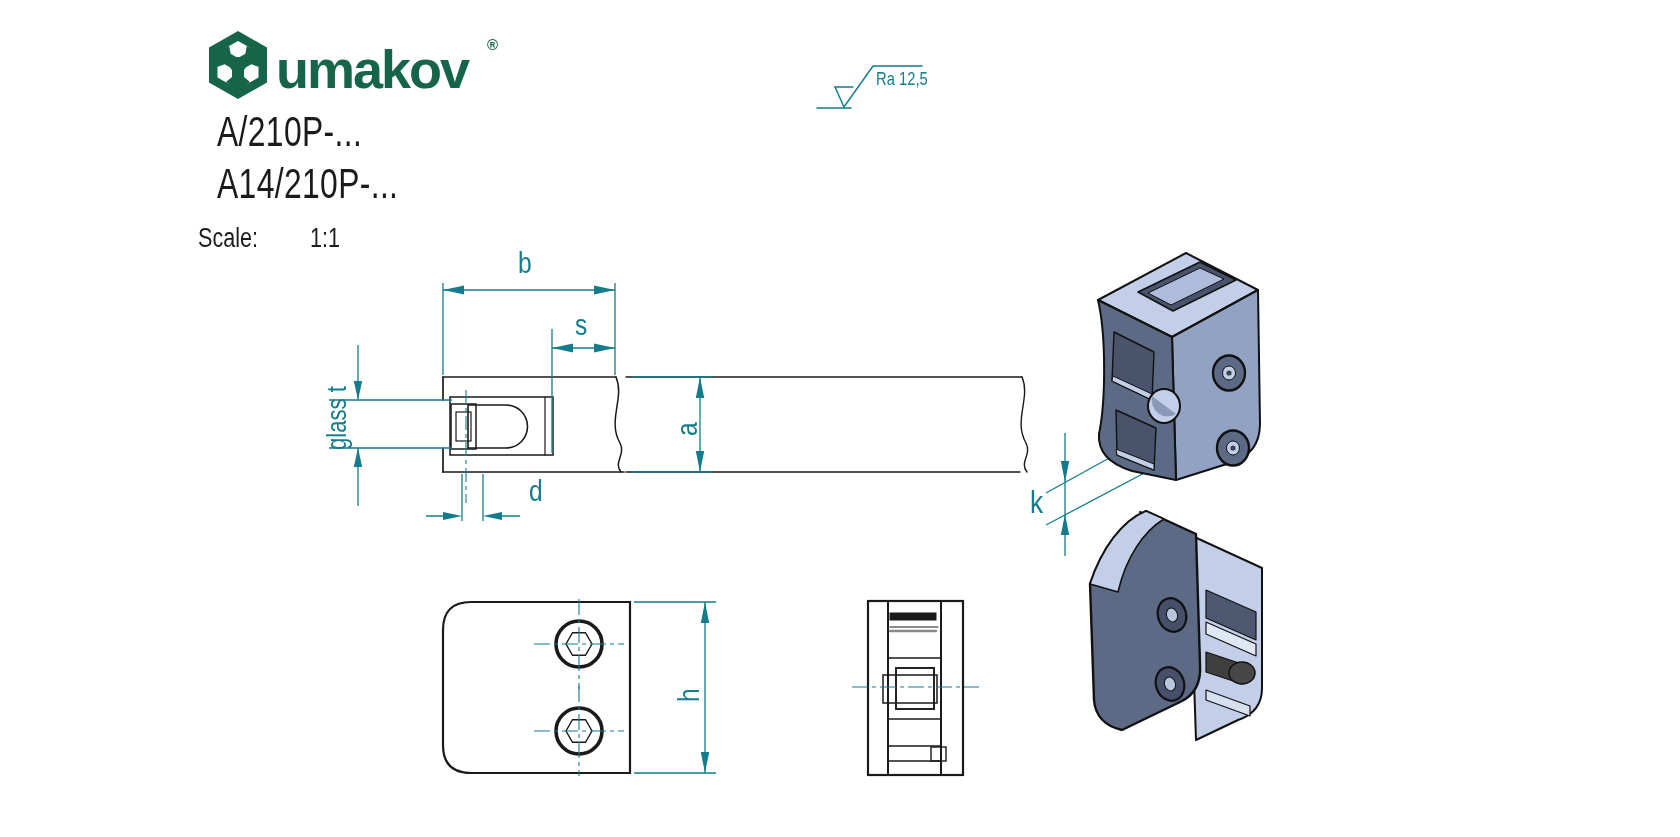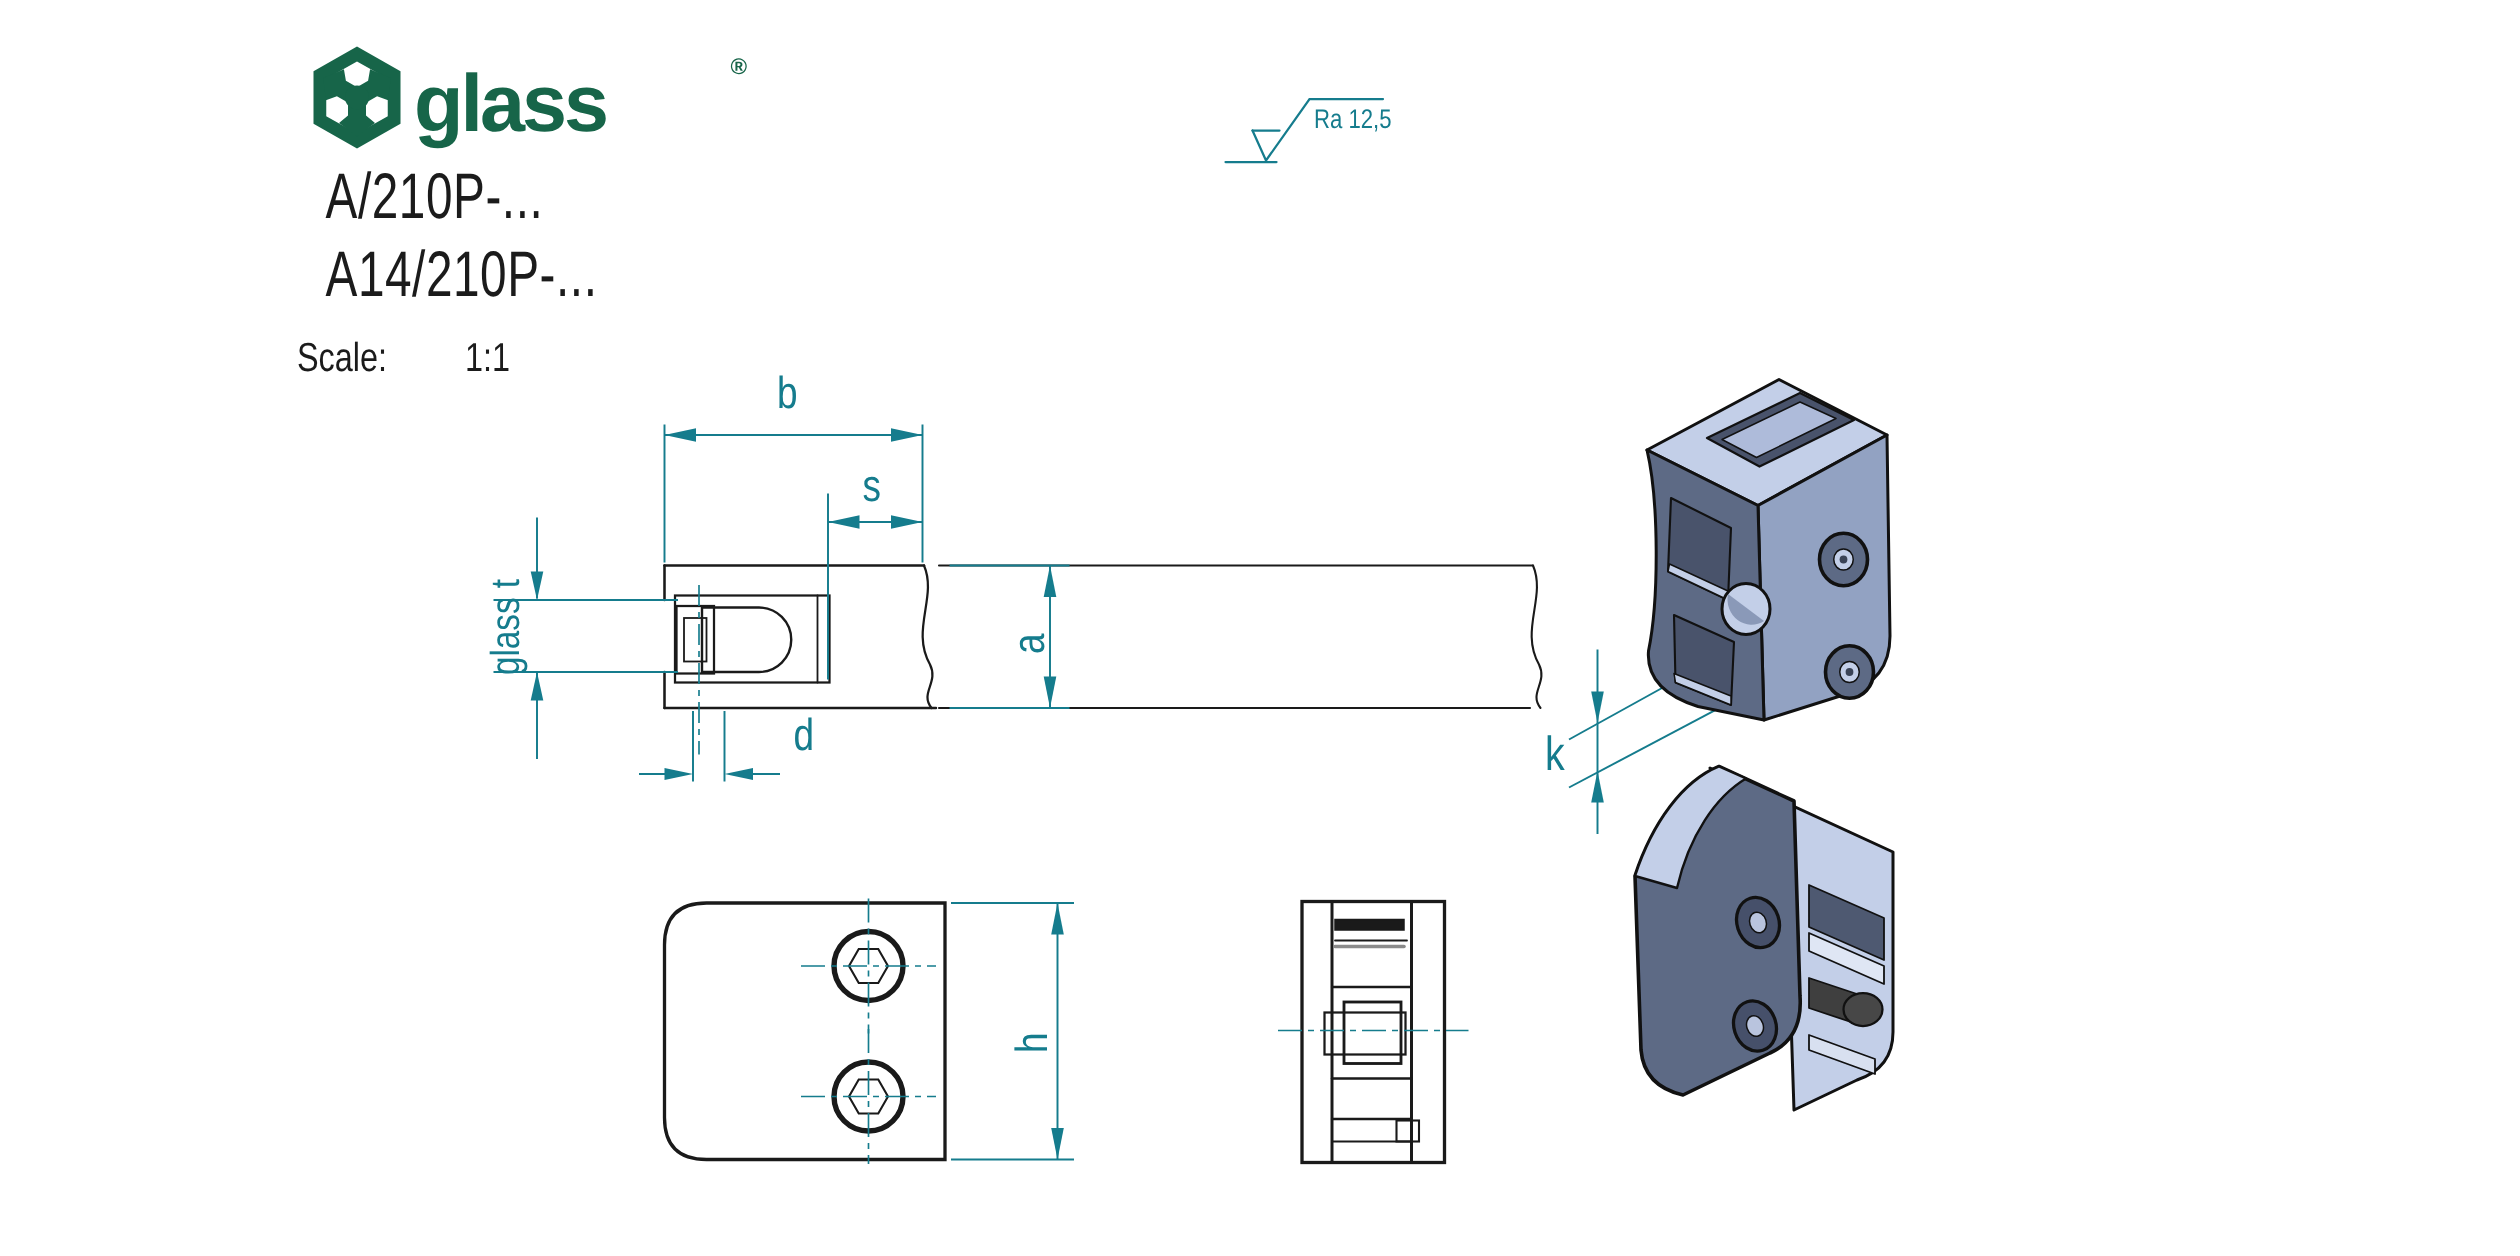--- a/index.html
+++ b/index.html
@@ -203,21 +203,21 @@
   <g fill="#176549">
     <g transform="translate(34,35)">
       <path d="M-6,2 L-6,12 L-12,17 L0,26 L12,17 L6,12 L6,2 Z"></path>
       <path transform="rotate(120)" d="M-6,2 L-6,12 L-12,17 L0,26 L12,17 L6,12 L6,2 Z"></path>
       <path transform="rotate(240)" d="M-6,2 L-6,12 L-12,17 L0,26 L12,17 L6,12 L6,2 Z"></path>
       <circle r="8"></circle>
     </g>
   </g>
 </svg>
 
-<div class="abs brand" style="left:276px;top:41px;">glass</div>
+<div class="abs brand" style="left:276px;top:41px;">umakov</div>
 <div class="abs regmark" style="left:487px;top:36px;">®</div>
 
 <div class="abs pcode" style="left:217px;top:108px;">A/210P-...</div>
 <div class="abs pcode" style="left:217px;top:160px;">A14/210P-...</div>
 
 <div class="abs scaletxt" style="left:198px;top:223px;">Scale:</div>
 <div class="abs scaletxt" style="left:310px;top:223px;">1:1</div>
 
 <div class="abs ra" style="left:876px;top:69px;">Ra 12,5</div>
 

